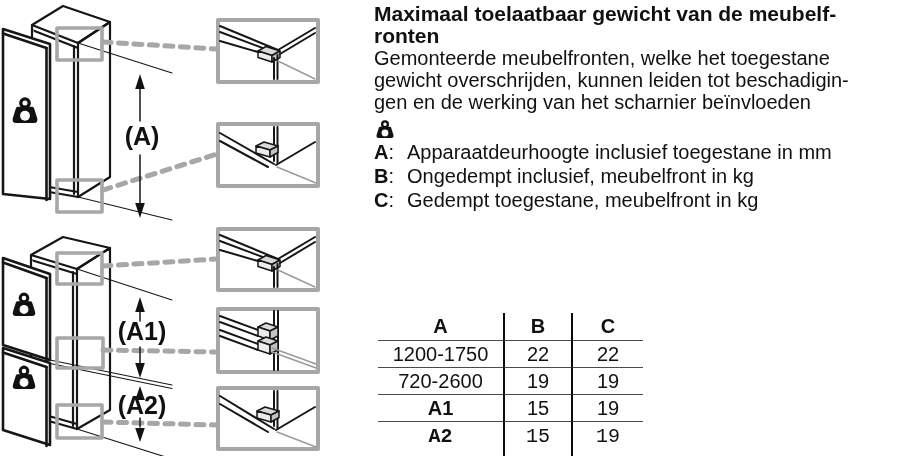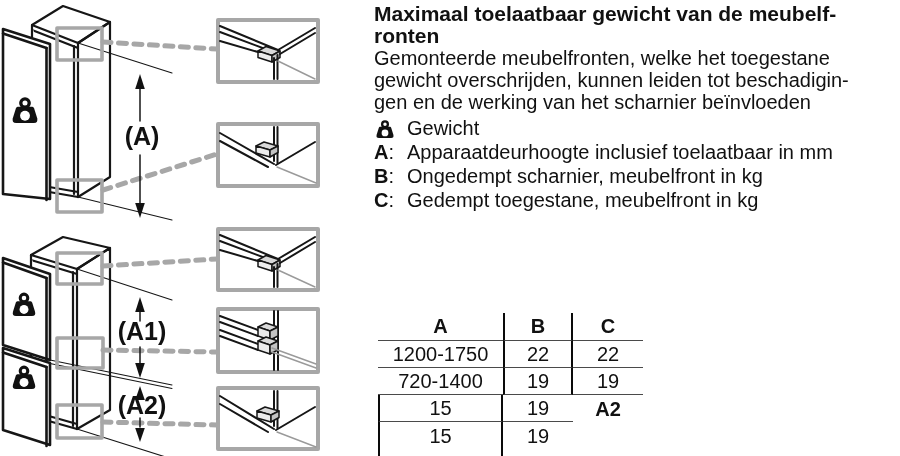--- a/index.html
+++ b/index.html
@@ -18,21 +18,21 @@
   .llabel{white-space:nowrap;}
   .tbl{position:absolute;left:378px;top:313px;display:grid;
        grid-template-columns:125px 70px 70px;
        grid-template-rows:28px 27px 27px 27px 35px;
        font-size:20px;}
   .cell{display:flex;align-items:center;justify-content:center;box-sizing:border-box;}
   .hcell{font-weight:bold;}
   .bold{font-weight:bold;}
   .hline{border-bottom:1.5px solid #4a4a4a;}
   .colB{border-left:2.2px solid #0a0a0a;border-right:2.2px solid #0a0a0a;}
-  .lastrow{align-items:flex-start;padding-top:3px;}
+  .lastrow{align-items:flex-start;padding-top:3px;font-family:Liberation Mono, monospace;}
   svg text{font-family:"Liberation Sans",sans-serif;}
 </style>
 </head>
 <body>
 
 <div class="page">
 
   <svg class="diagrams" width="370" height="456" viewBox="0 0 370 456" fill="none" stroke-linecap="round" stroke-linejoin="round">
     <defs>
       <g id="weight-shape">
@@ -213,50 +213,50 @@
       <div class="nw">gewicht overschrijden, kunnen leiden tot beschadigin-</div>
       <div class="nw">gen en de werking van het scharnier beïnvloeden</div>
     </div>
     <div class="legend">
       <div class="lrow">
         <span class="lkey">
           <svg class="licon" width="22" height="23" viewBox="-13 -14.5 26 27">
             <use href="#weight-shape" transform="scale(0.85)"></use>
           </svg>
         </span>
-        <span class="llabel">Gewicht</span>
       </div>
       <div class="lrow">
         <span class="lkey"><b>A</b><span class="sep">:</span></span>
-        <span class="llabel">Apparaatdeurhoogte inclusief toelaatbaar in mm</span>
+        <span class="llabel">Apparaatdeurhoogte inclusief toegestane in mm</span>
       </div>
       <div class="lrow">
         <span class="lkey"><b>B</b><span class="sep">:</span></span>
-        <span class="llabel">Ongedempt scharnier, meubelfront in kg</span>
+        <span class="llabel">Ongedempt inclusief, meubelfront in kg</span>
       </div>
       <div class="lrow">
         <span class="lkey"><b>C</b><span class="sep">:</span></span>
         <span class="llabel">Gedempt toegestane, meubelfront in kg</span>
       </div>
     </div>
   </div>
 
   <div class="tbl">
     <div class="cell hcell hline">A</div>
     <div class="cell hcell hline colB">B</div>
     <div class="cell hcell hline">C</div>
 
     <div class="cell hline">1200-1750</div>
     <div class="cell hline colB">22</div>
     <div class="cell hline">22</div>
 
-    <div class="cell hline">720-1400</div>
+    <div class="cell hline">720-2600</div>
     <div class="cell hline colB">19</div>
     <div class="cell hline">19</div>
 
+    <div class="cell hline bold">A1</div>
     <div class="cell hline colB">15</div>
     <div class="cell hline">19</div>
 
     <div class="cell bold lastrow">A2</div>
     <div class="cell colB lastrow">15</div>
     <div class="cell lastrow">19</div>
   </div>
 
 </div>
 

